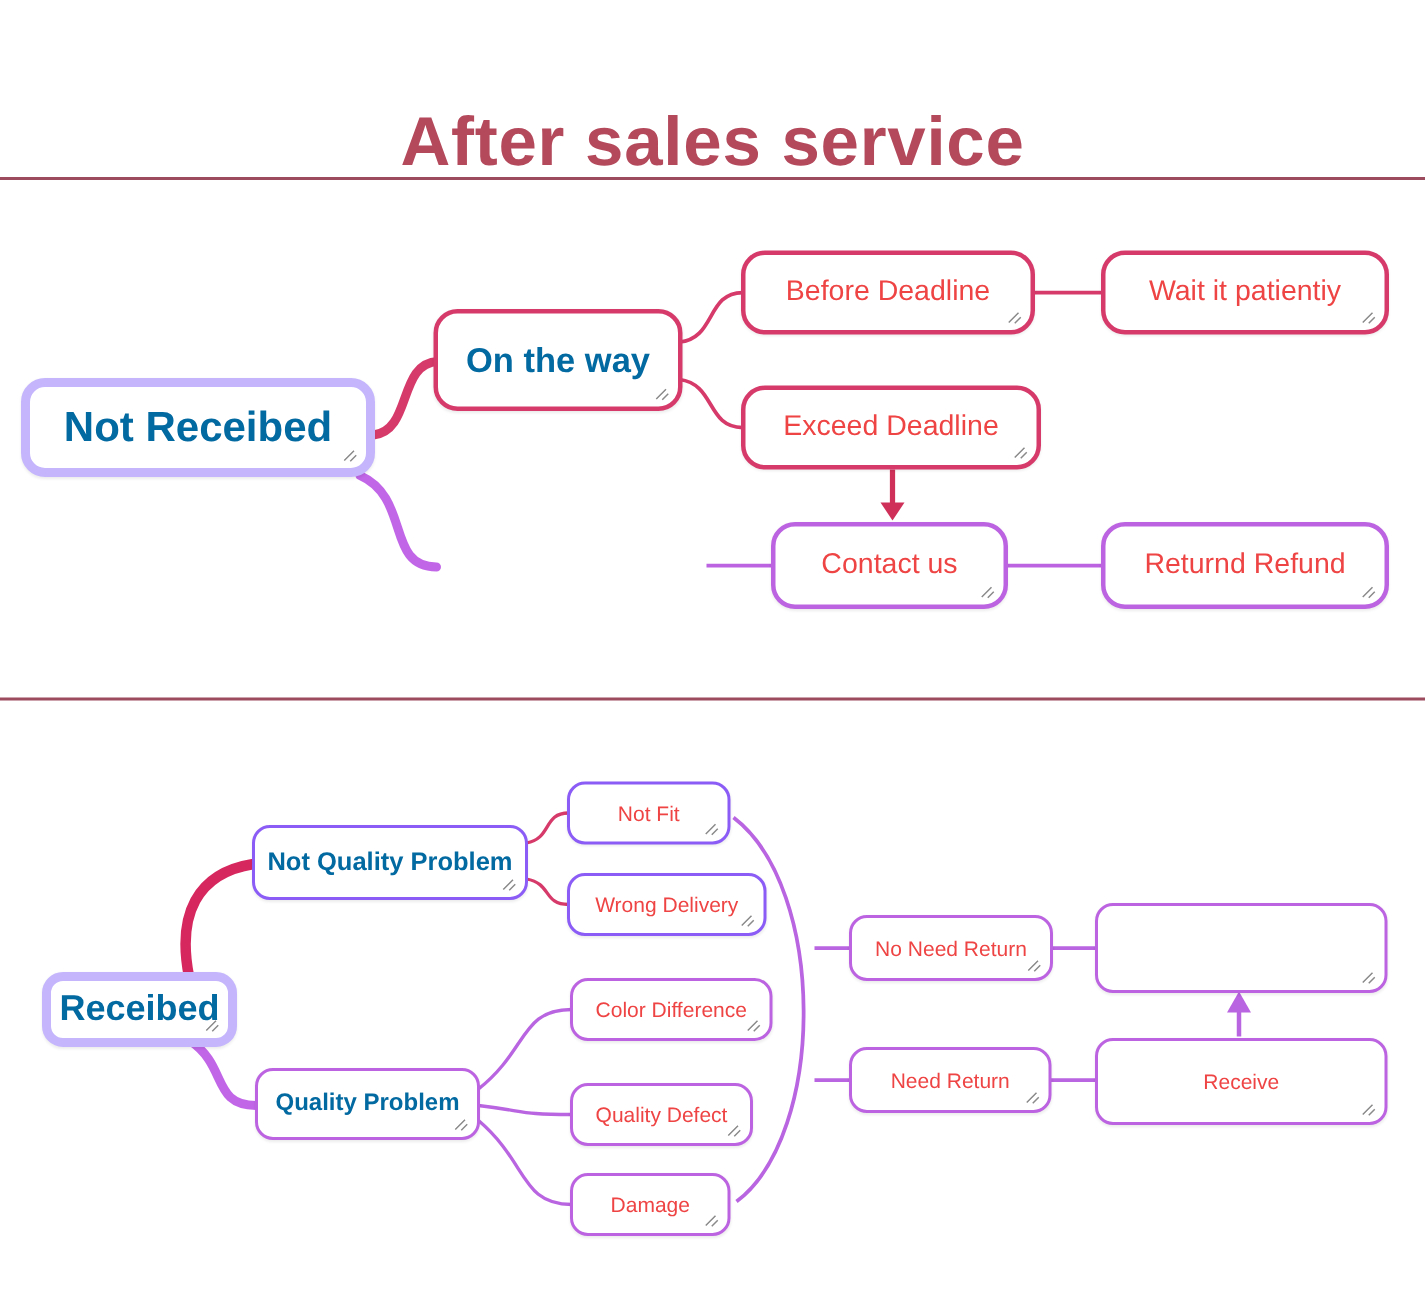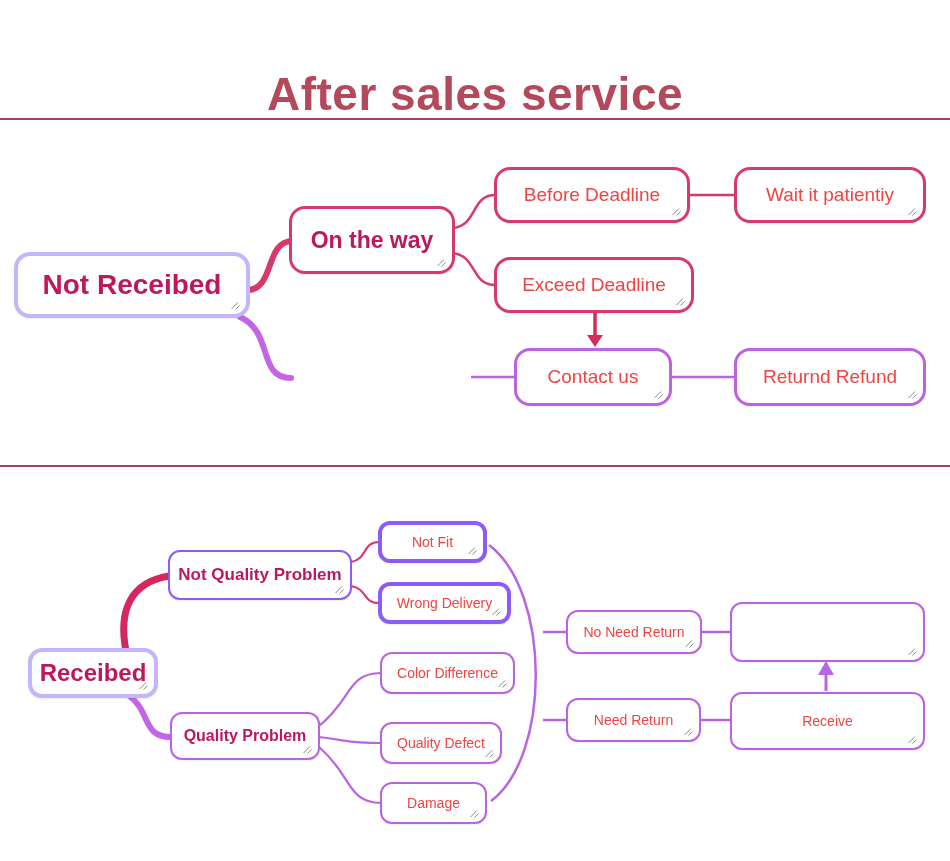--- a/index.html
+++ b/index.html
@@ -13,24 +13,24 @@
   }
   .divider { position:absolute; left:0; width:100%; height:2px; background:#9c4b5e; }
   .connectors { position:absolute; left:0; top:0; z-index:1; }
   .node {
     position:absolute; z-index:2; background:#ffffff; box-sizing:border-box;
     display:flex; align-items:center; justify-content:center; text-align:center;
     color:#ef4444; box-shadow:0 1px 2px rgba(0,0,0,0.08);
   }
   .b-pink   { border:3px solid #d63a6b; border-radius:16px; }
   .b-purple { border:3px solid #bb63e0; border-radius:16px; }
-  .b-pink-sm   { border:4px solid #8b5cf6; border-radius:12px; }
+  .b-pink-sm   { border:2px solid #8b5cf6; border-radius:12px; }
   .b-purple-sm { border:2px solid #bb63e0; border-radius:12px; }
-  .b-gray { border:4px solid #c4b5fd; border-radius:16px; }
-  .bold { font-weight:bold; color:#be185d; }
+  .b-gray { border:6px solid #c4b5fd; border-radius:16px; }
+  .bold { font-weight:bold; color:#0369a1; }
   .grip { position:absolute; right:5px; bottom:3px; width:12px; height:12px; }
   .grip path { stroke:#8a8a8a; stroke-width:1; fill:none; }
   .two-line { line-height:1.35; }
 </style>
 </head>
 <body>
 
 <div id="stage">
 
   <div class="page-title">After sales service</div>

